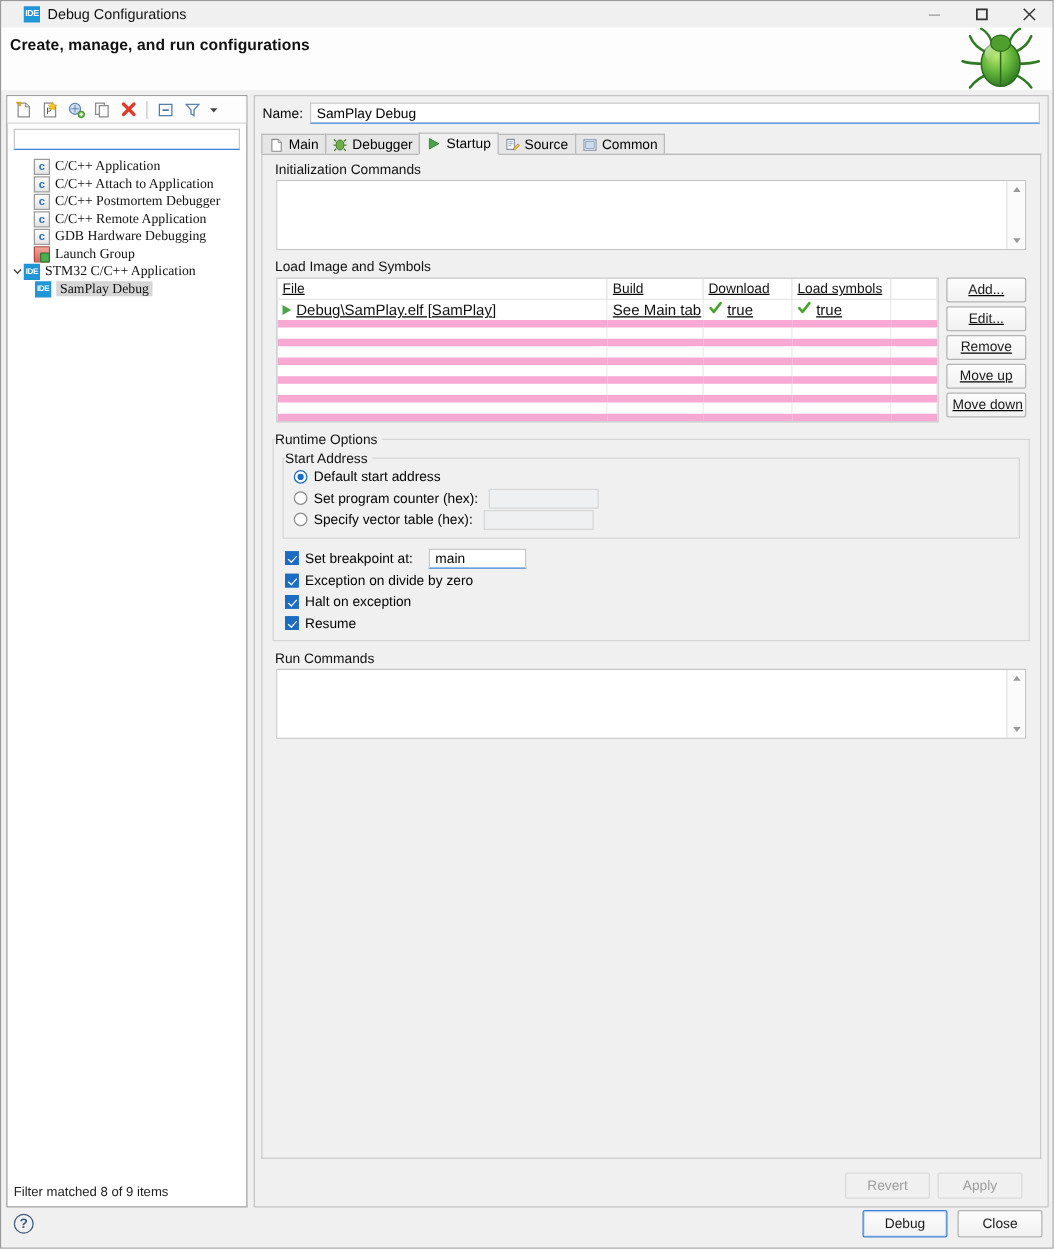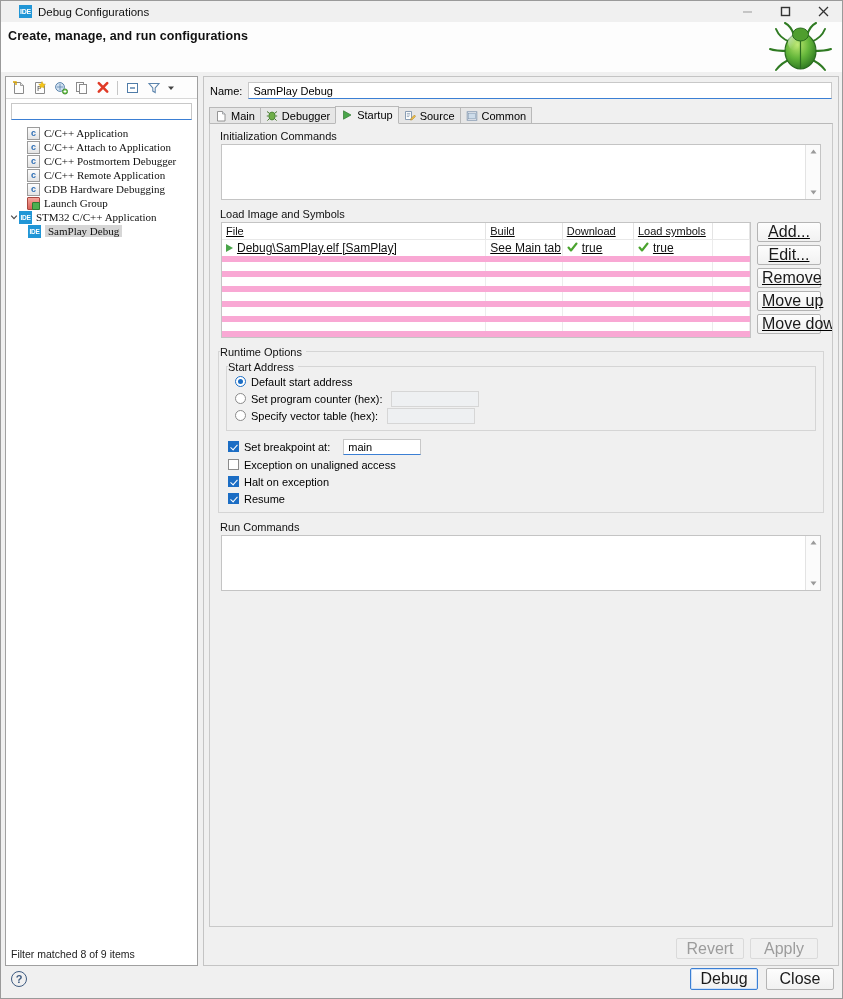--- a/index.html
+++ b/index.html
@@ -325,21 +325,21 @@
     width: 0; height: 0;
     border-left: 7px solid #4aa54a;
     border-top: 4.5px solid transparent;
     border-bottom: 4.5px solid transparent;
     flex: 0 0 auto;
   }
 
   .sidebtns { display: flex; flex-direction: column; gap: 3px; width: 64px; }
   .btn {
     font-family: "Liberation Sans", sans-serif;
-    font-size: 16px;
+    font-size: 11px;
     height: 20px;
     background: linear-gradient(#fdfdfd,#f1f1f1);
     border: 1px solid #b4b4b4;
     border-radius: 2px;
     color: #1a1a1a;
     cursor: default;
     padding: 0 4px;
     box-sizing: border-box;
     white-space: nowrap;
   }
@@ -804,22 +804,22 @@
             </div>
 
             <div class="optrow" style="height:19px">
               <span class="cb on"></span>
               <span>Set breakpoint at:</span>
               <span class="bpfield">
                 <input type="text" value="main" style="">
               </span>
             </div>
             <div class="optrow">
-              <span class="cb"></span>
-              <span>Exception on unaligned access</span>
+              <span class="cb on"></span>
+              <span>Exception on divide by zero</span>
             </div>
             <div class="optrow">
               <span class="cb on"></span>
               <span>Halt on exception</span>
             </div>
             <div class="optrow">
               <span class="cb on"></span>
               <span>Resume</span>
             </div>
           </div>

